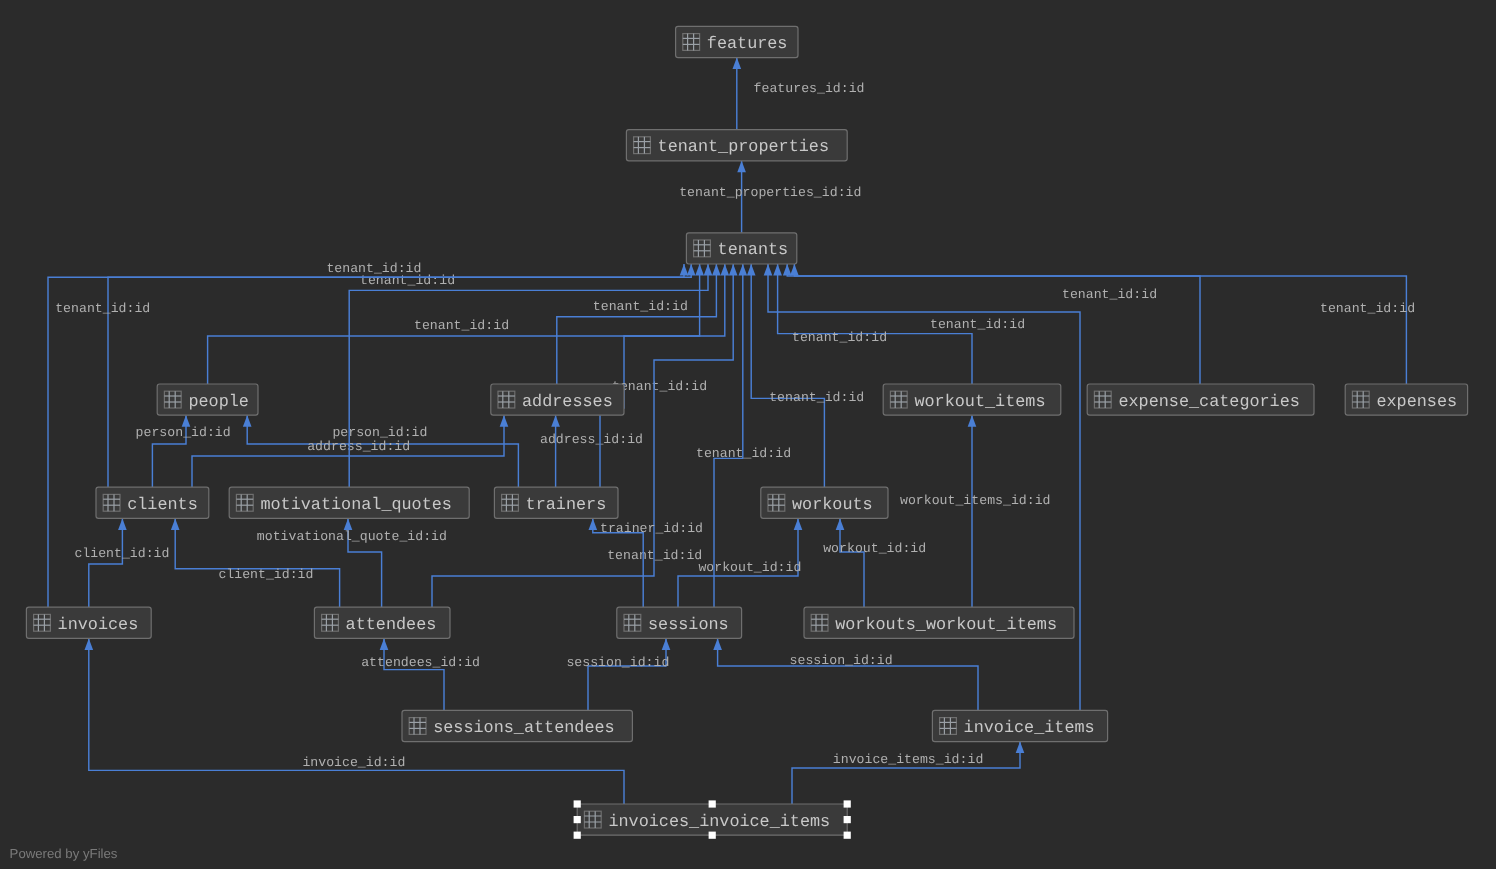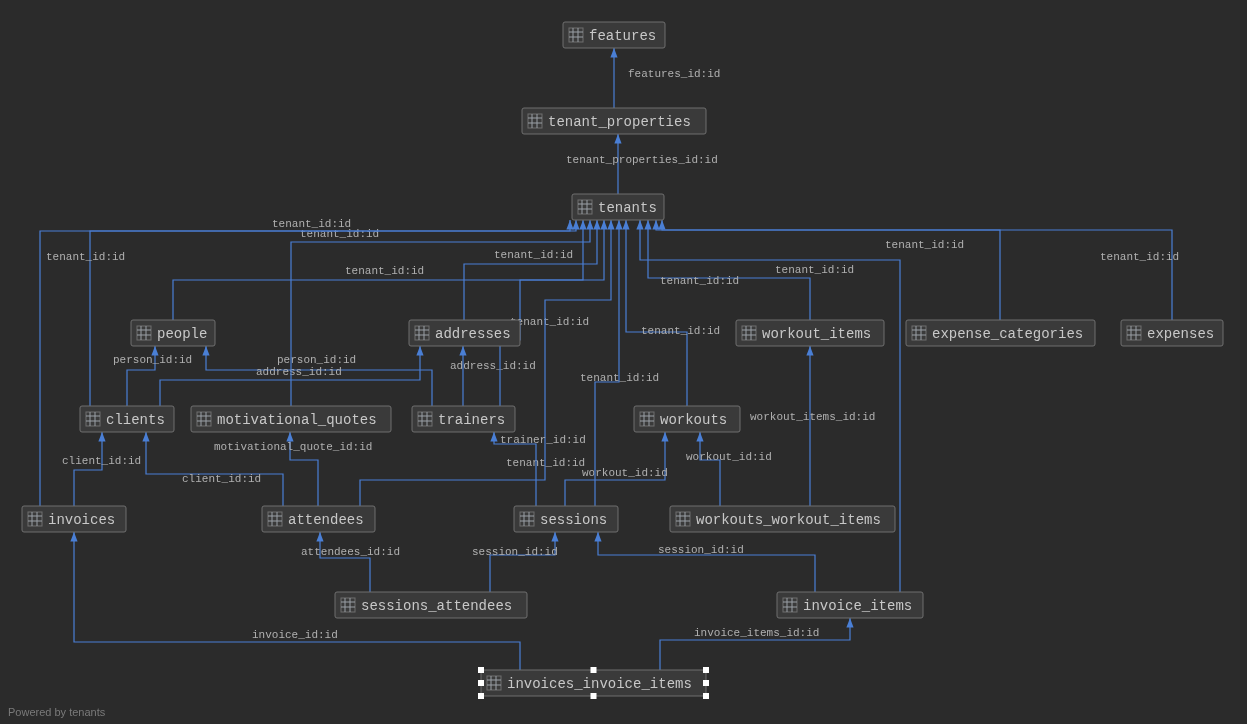--- a/index.html
+++ b/index.html
@@ -326,13 +326,13 @@
       <rect class="handle" x="-3" y="-3" width="6" height="6"></rect>
       <rect class="handle" x="109.5" y="-3" width="6" height="6"></rect>
       <rect class="handle" x="222" y="-3" width="6" height="6"></rect>
       <rect class="handle" x="-3" y="10" width="6" height="6"></rect>
       <rect class="handle" x="222" y="10" width="6" height="6"></rect>
       <rect class="handle" x="-3" y="23" width="6" height="6"></rect>
       <rect class="handle" x="109.5" y="23" width="6" height="6"></rect>
       <rect class="handle" x="222" y="23" width="6" height="6"></rect>
     </g>
   </svg>
-<div class="footer">Powered by tenants</div>
+<div class="footer">Powered by yFiles</div>
 
 </body></html>

